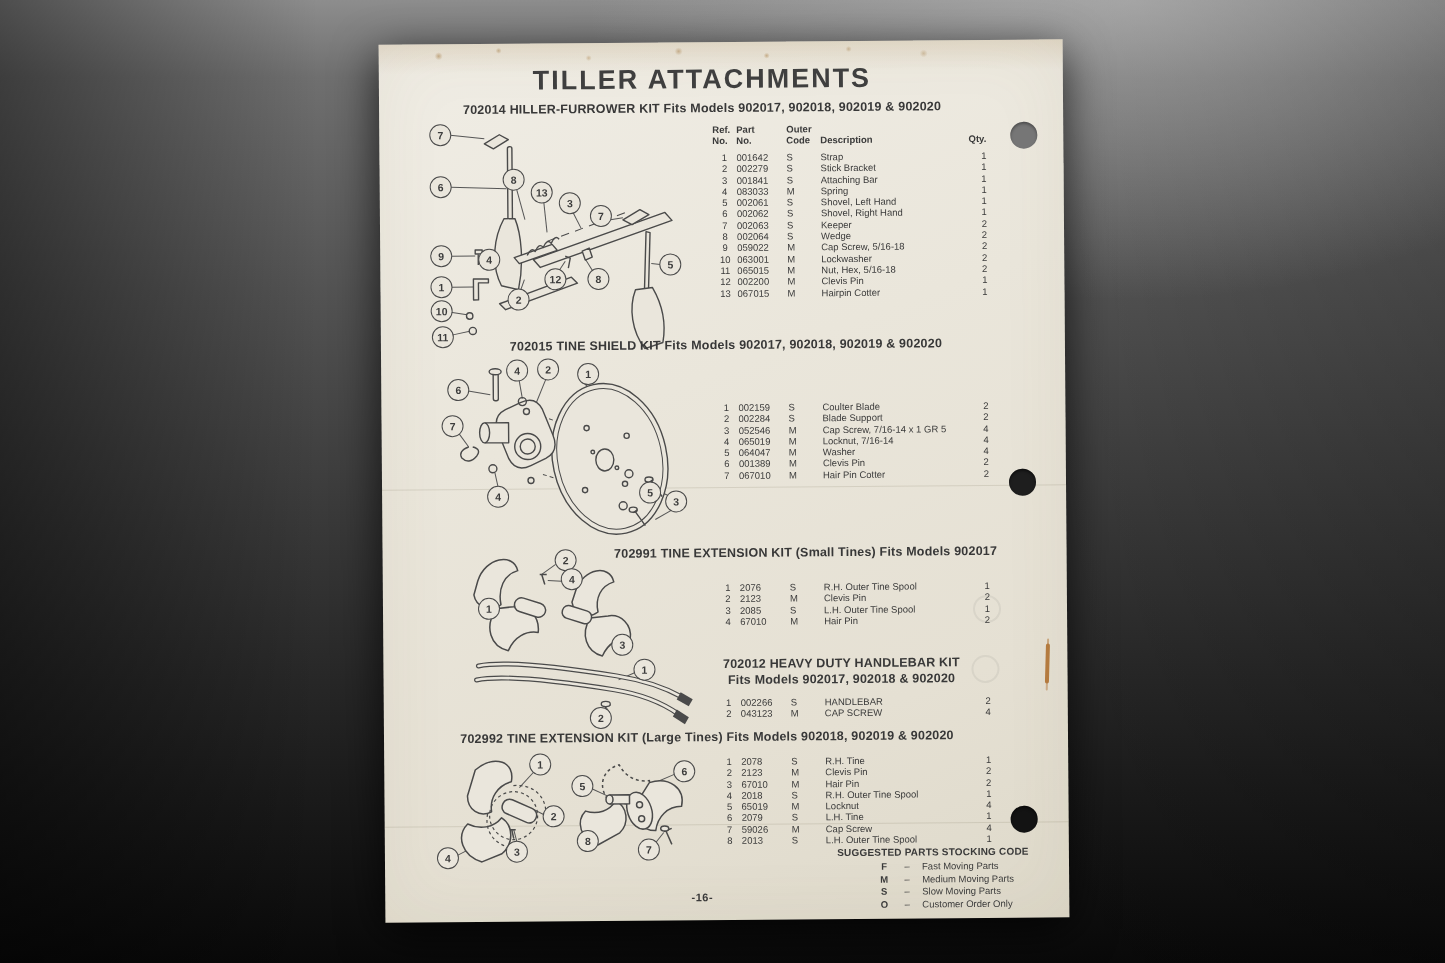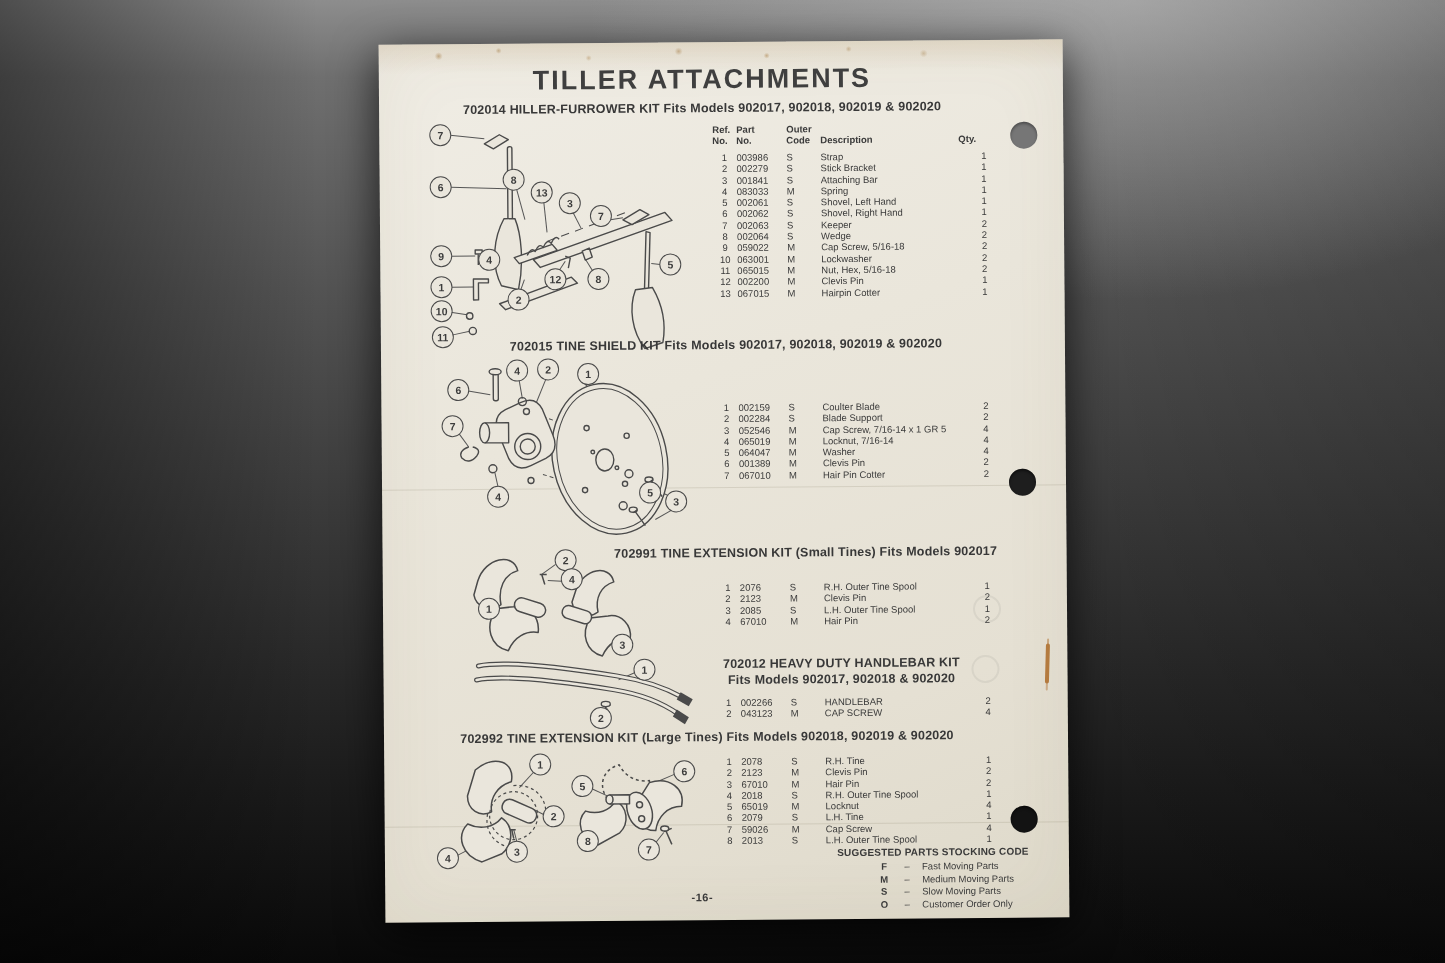--- a/index.html
+++ b/index.html
@@ -41,21 +41,21 @@
   .diagram svg{position:absolute;left:0;top:0;}
   .callout{position:absolute;width:20px;height:20px;border:1.5px solid #4a4a4a;border-radius:50%;
     background:#eae6dc;color:#3c3c3c;font-size:10.5px;font-weight:bold;text-align:center;line-height:20px;}
   table.parts{position:absolute;border-collapse:collapse;table-layout:fixed;width:276px;
     font-size:9.5px;color:#3a3a3a;}
   table.parts col.w0{width:24px}table.parts col.w1{width:50px}table.parts col.w2{width:34px}
   table.parts col.w3{width:138px}table.parts col.w4{width:30px}
   table.parts th{font-size:9.5px;font-weight:bold;text-align:left;vertical-align:bottom;
     padding:0 0 6px 0;line-height:10.5px;}
   table.parts th.c0{text-align:left}
-  table.parts th.c4{padding-right:2px}
+  table.parts th.c4{text-align:right;padding-right:2px}
   table.parts td{height:11.3px;line-height:11.3px;padding:0;white-space:nowrap;overflow:hidden;}
   table.parts td.c0{text-align:center}
   table.parts td.c4{text-align:right;padding-right:2px}
   .t1{left:333px;top:83px;}
   .t2{left:333px;top:360px;}
   .t3{left:333px;top:540px;}
   .t4{left:333px;top:655px;}
   .t5{left:333px;top:714px;}
   .legend{position:absolute;left:433px;top:806px;width:230px;font-size:9.5px;color:#3a3a3a;}
   .legend .ltitle{font-weight:bold;text-align:center;font-size:10px;margin-bottom:3px;letter-spacing:.2px;}
@@ -155,21 +155,21 @@
         <th class="c0"><span>Ref.</span><br><span>No.</span></th>
         <th class="c1"><span>Part</span><br><span>No.</span></th>
         <th class="c2"><span>Outer</span><br><span>Code</span></th>
         <th class="c3">Description</th>
         <th class="c4">Qty.</th>
       </tr>
     </thead>
     <tbody>
           <tr>
             <td class="c0">1</td>
-            <td class="c1">003986</td>
+            <td class="c1">001642</td>
             <td class="c2">S</td>
             <td class="c3">Strap</td>
             <td class="c4">1</td>
           </tr>
           <tr>
             <td class="c0">2</td>
             <td class="c1">002279</td>
             <td class="c2">S</td>
             <td class="c3">Stick Bracket</td>
             <td class="c4">1</td>

